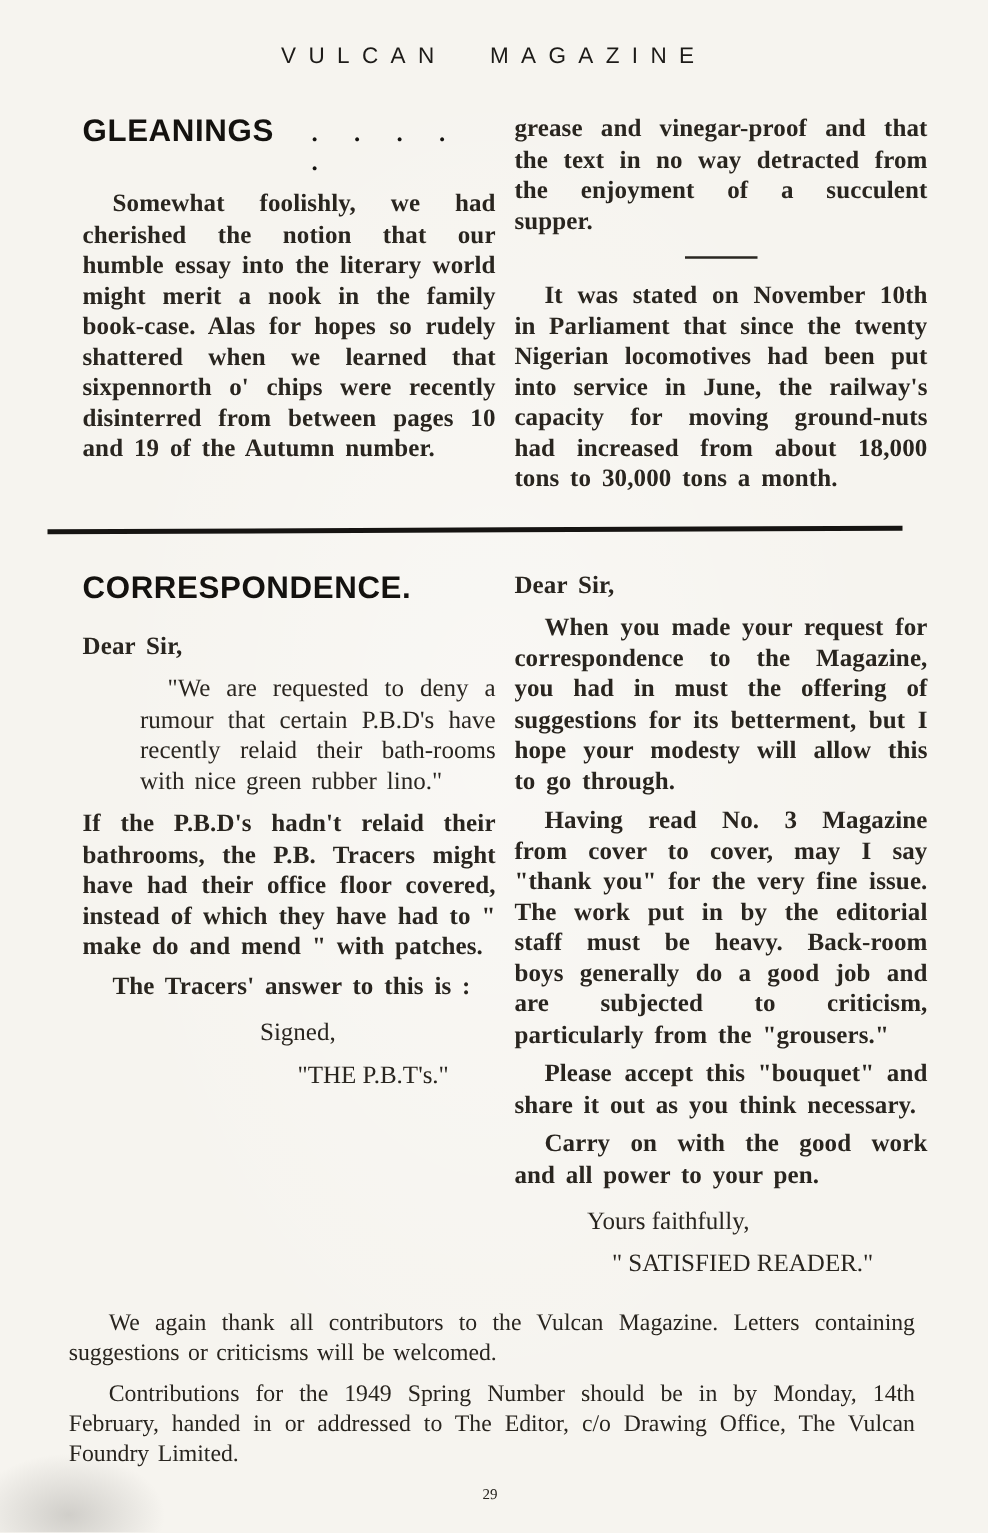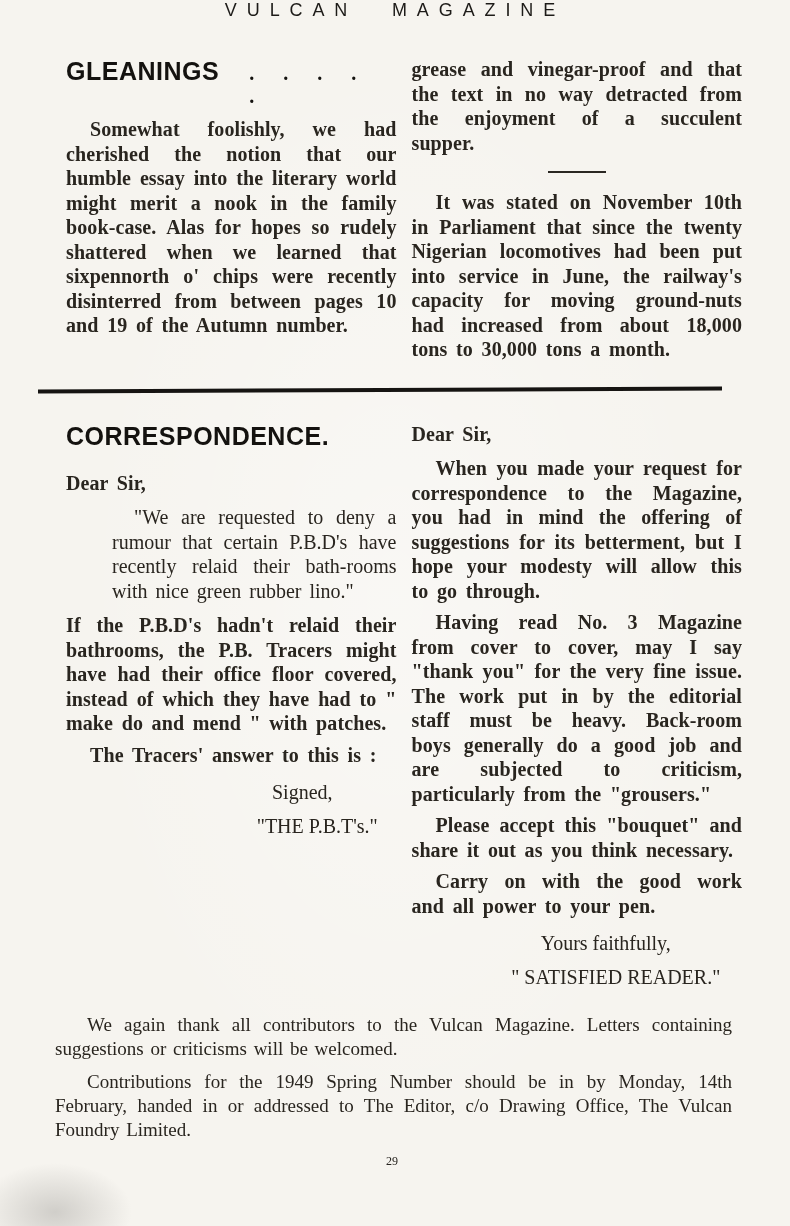--- a/index.html
+++ b/index.html
@@ -15,20 +15,21 @@
     background-color: #f6f4ef;
     background-image:
       radial-gradient(ellipse 110px 70px at 55px 1212px, rgba(110,108,104,0.28), rgba(110,108,104,0) 70%),
       radial-gradient(ellipse 400px 700px at 395px 600px, rgba(255,255,255,0.35), rgba(255,255,255,0) 80%);
     color: #29251f;
     font-family: "Liberation Serif", "DejaVu Serif", serif;
     overflow: hidden;
     box-sizing: border-box;
   }
   .masthead {
+    padding-top: 34px;
     text-align: center;
     font-family: "Liberation Sans", "DejaVu Sans", sans-serif;
     font-size: 18px;
     font-weight: 500;
     letter-spacing: 0.55em;
     word-spacing: 1.1em;
     color: #1d1b18;
     white-space: nowrap;
   }
   .content {
@@ -99,21 +100,20 @@
     text-align: justify;
     font-size: 20px;
     line-height: 24.5px;
     word-spacing: 3px;
     text-indent: 22px;
   }
   .sig-line {
     font-size: 20px;
     line-height: 24.5px;
     margin-top: 13px;
-    text-align: center;
   }
   .signed-label   { padding-left: 142px; }
   .signed-name    { padding-left: 172px; margin-top: 9px; }
   .valediction    { padding-left: 58px; }
   .reader-name    { padding-left: 78px; margin-top: 9px; }
 
   .footer-notes { margin-top: 24px; padding: 0 10px 0 13px; }
   .footer-notes p {
     margin: 0;
     text-align: justify;
@@ -173,21 +173,21 @@
           <p class="body-par salutation">Dear Sir,</p>
           <blockquote class="quote">"We are requested to deny a rumour that certain P.B.D's have recently relaid their bath-rooms with nice green rubber lino."</blockquote>
           <p class="body-par">If the P.B.D's hadn't relaid their bathrooms, the P.B. Tracers might have had their office floor covered, instead of which they have had to " make do and mend " with patches.</p>
           <p class="body-par ind">The Tracers' answer to this is :</p>
           <div class="sig-line signed-label">Signed,</div>
           <div class="sig-line signed-name">"THE P.B.T's."</div>
         </div>
 
         <div class="col">
           <p class="body-par salutation">Dear Sir,</p>
-          <p class="body-par ind">When you made your request for correspondence to the Magazine, you had in mind the offering of suggestions for its betterment, but I hope your modesty will allow this to go through.</p>
+          <p class="body-par ind">When you made your request for correspondence to the Magazine, you had in must the offering of suggestions for its betterment, but I hope your modesty will allow this to go through.</p>
           <p class="body-par ind">Having read No. 3 Magazine from cover to cover, may I say "thank you" for the very fine issue. The work put in by the editorial staff must be heavy.  Back-room boys generally do a good job and are subjected to criticism, particularly from the "grousers."</p>
           <p class="body-par ind">Please accept this "bouquet" and share it out as you think necessary.</p>
           <p class="body-par ind">Carry on with the good work and all power to your pen.</p>
           <div class="sig-line valediction">Yours faithfully,</div>
           <div class="sig-line reader-name">" SATISFIED READER."</div>
         </div>
 
       </div>
     </section>
 

